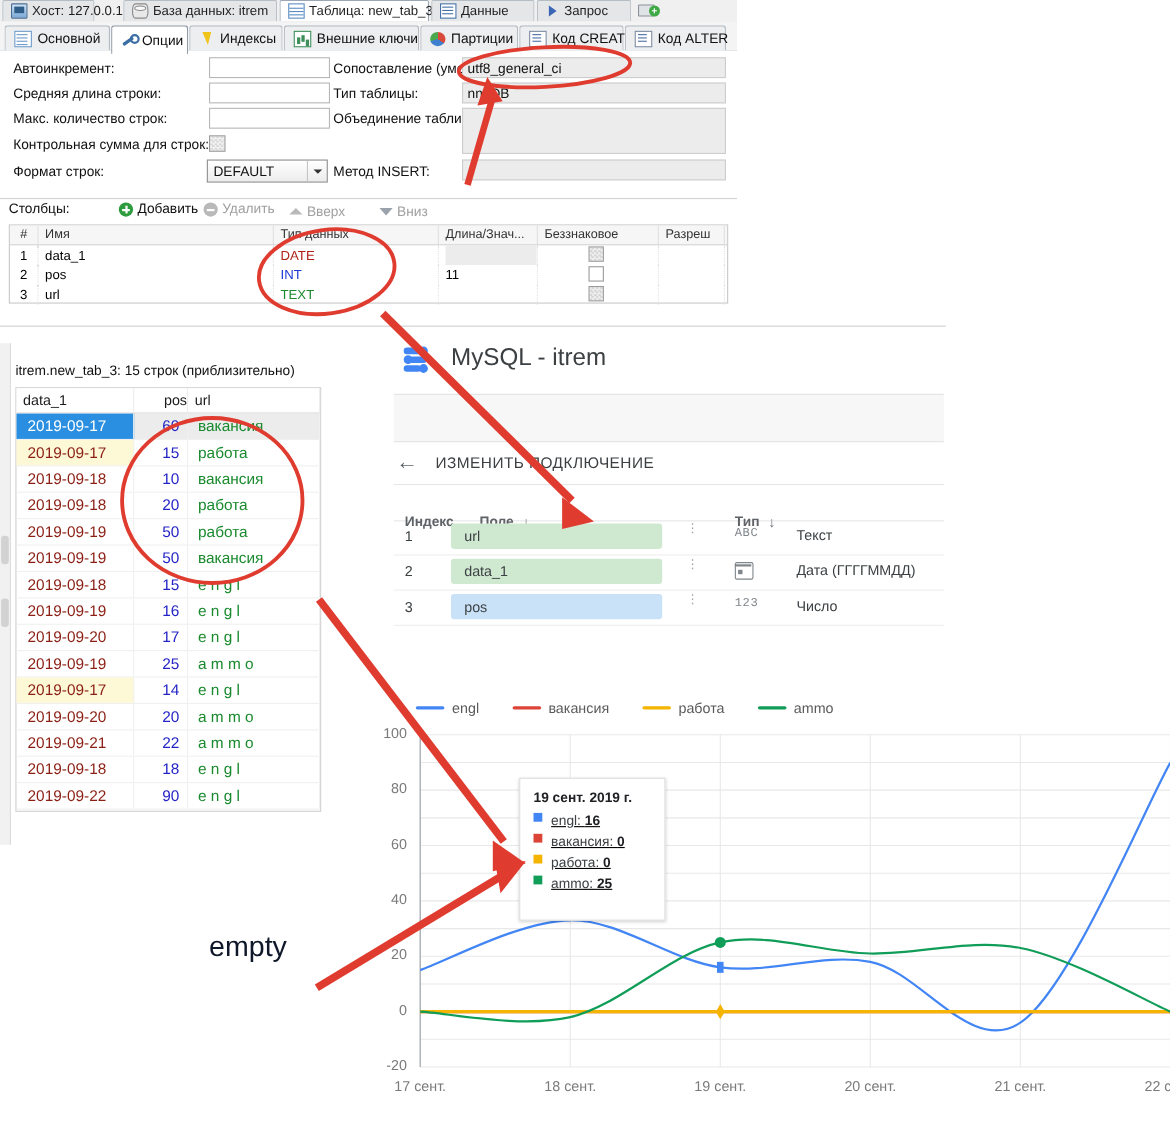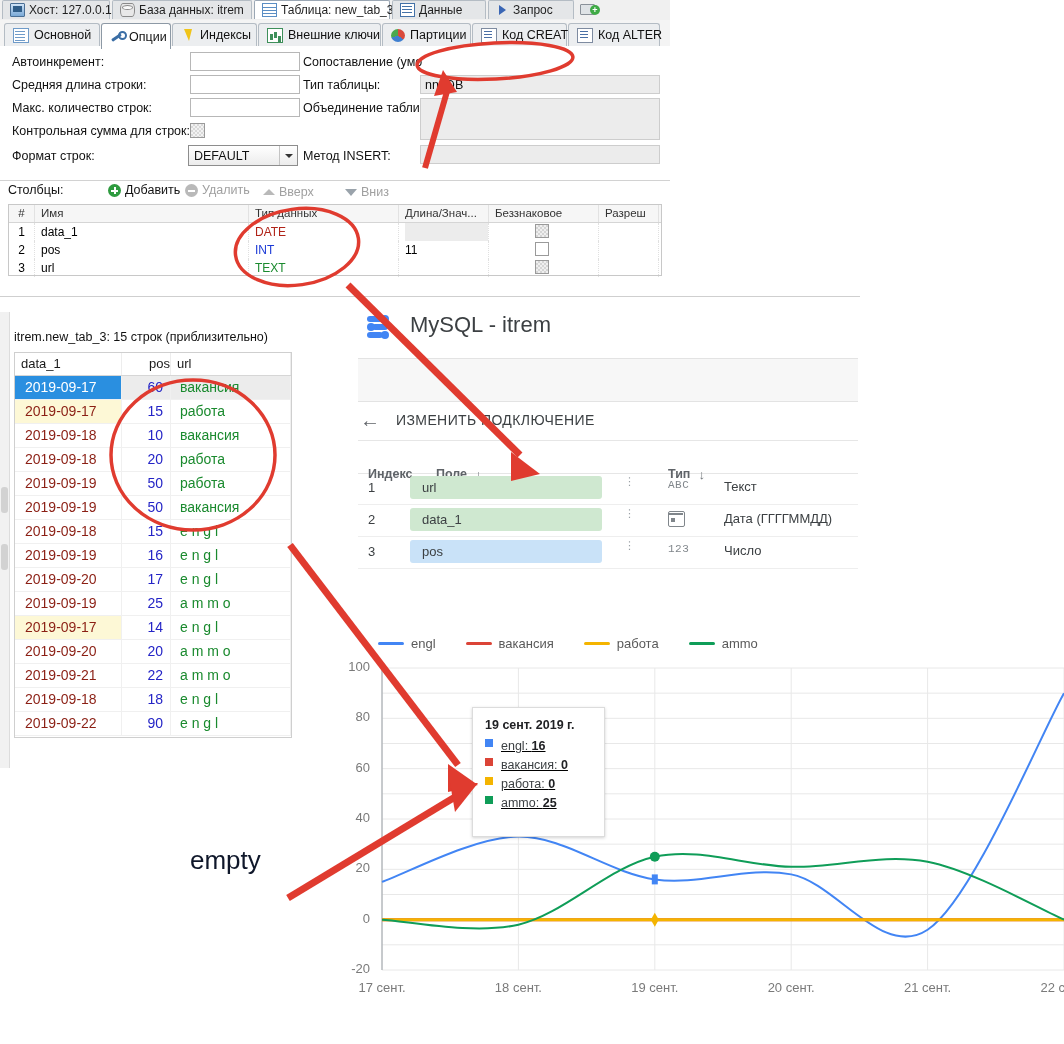--- a/index.html
+++ b/index.html
@@ -179,21 +179,21 @@
   .tt-tx b{color:#202124;}
 
   
   #annot{position:absolute;left:0;top:0;width:1064px;height:1044px;pointer-events:none;}
   #emptylbl{position:absolute;left:190px;top:845px;font-size:26px;color:#0f172a;}
 </style>
 </head>
 <body>
 
 <div class="abs" id="toptabs">
-  <div class="ttab" style="left:2px;width:108px;">
+  <div class="ttab" style="left:2px;width:84px;">
       <span class="ttico ic-monitor"></span>
       <span>Хост: 127.0.0.1</span>
     </div>
   <div class="ttab" style="left:112px;width:140px;">
       <span class="ttico ic-db"></span>
       <span>База данных: itrem</span>
     </div>
   <div class="ttab sel" style="left:254px;width:136px;">
       <span class="ttico ic-table"></span>
       <span>Таблица: new_tab_3</span>
@@ -260,20 +260,23 @@
   <div class="ocombo" style="left:188px;top:99px;width:110px;">
     <span class="cv">DEFAULT</span>
     <span class="arr"></span>
   </div>
 
   <div class="olabel" style="left:303px;top:9px;">Сопоставление (умо</div>
   <div class="olabel" style="left:303px;top:32px;">Тип таблицы:</div>
   <div class="olabel" style="left:303px;top:55px;">Объединение табли</div>
   <div class="olabel" style="left:303px;top:103px;">Метод INSERT:</div>
 
+  <div class="ofield ro" style="left:420px;top:6px;width:240px;">
+      <span class="txt">utf8_general_ci</span>
+    </div>
   <div class="ofield ro" style="left:420px;top:29px;width:240px;">
       <span class="txt">nnoDB</span>
     </div>
   <div class="ofield ro" style="left:420px;top:52px;width:240px;height:42px;">
       <span class="txt"></span>
     </div>
   <div class="ofield ro" style="left:420px;top:99px;width:240px;">
       <span class="txt"></span>
     </div>
 </div>

